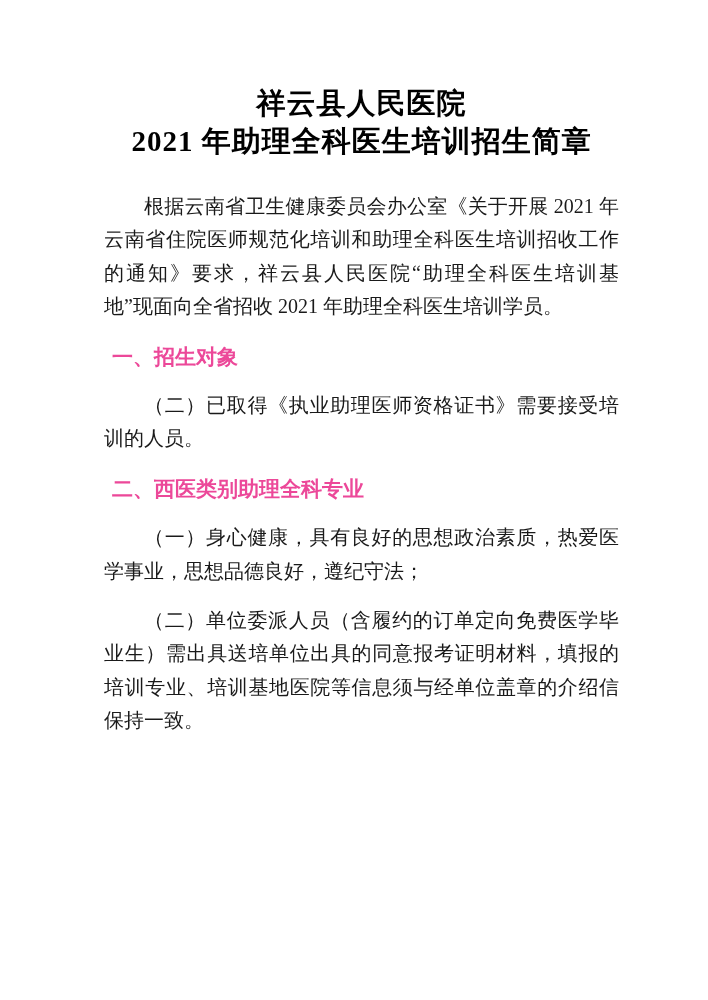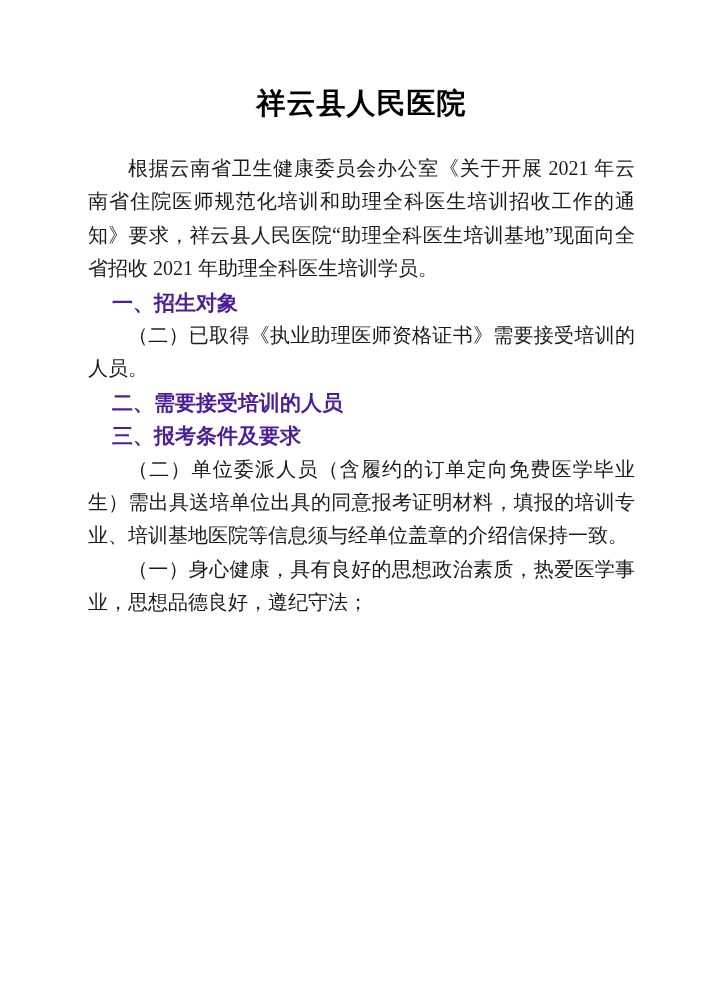--- a/index.html
+++ b/index.html
@@ -38,51 +38,51 @@
   }
   .doc-body {
     margin-top: 30px;
     font-size: 20px;
     line-height: 33.4px;
     text-align: justify;
     text-justify: inter-ideograph;
     color: #1a1a1a;
   }
   .doc-body p {
-    margin: 0;
+    margin: 16px;
     text-indent: 2em;
   }
   .section-heading {
     margin: 0 0 0 24px;
     font-family: "Liberation Sans", "DejaVu Sans", sans-serif;
     font-weight: bold;
     font-size: 21px;
     line-height: 33.4px;
     text-indent: 0;
     text-align: left;
-    color: #4c1d95;
+    color: #ec4899;
   }
 </style>
 </head>
 <body>
 
 <div class="page">
 
   <h1 class="doc-title">
     <span class="title-line">祥云县人民医院</span>
+    <span class="title-line">2021 年助理全科医生培训招生简章</span>
   </h1>
 
   <div class="doc-body">
 
     <p>根据云南省卫生健康委员会办公室《关于开展 2021 年云南省住院医师规范化培训和助理全科医生培训招收工作的通知》要求，祥云县人民医院“助理全科医生培训基地”现面向全省招收 2021 年助理全科医生培训学员。</p>
 
     <h2 class="section-heading">一、招生对象</h2>
     <p>（二）已取得《执业助理医师资格证书》需要接受培训的人员。</p>
 
-    <h2 class="section-heading">二、需要接受培训的人员</h2>
+    <h2 class="section-heading">二、西医类别助理全科专业</h2>
 
-    <h2 class="section-heading">三、报考条件及要求</h2>
+    <p>（一）身心健康，具有良好的思想政治素质，热爱医学事业，思想品德良好，遵纪守法；</p>
     <p>（二）单位委派人员（含履约的订单定向免费医学毕业生）需出具送培单位出具的同意报考证明材料，填报的培训专业、培训基地医院等信息须与经单位盖章的介绍信保持一致。</p>
-    <p>（一）身心健康，具有良好的思想政治素质，热爱医学事业，思想品德良好，遵纪守法；</p>
 
   </div>
 
 </div>
 
 </body></html>

